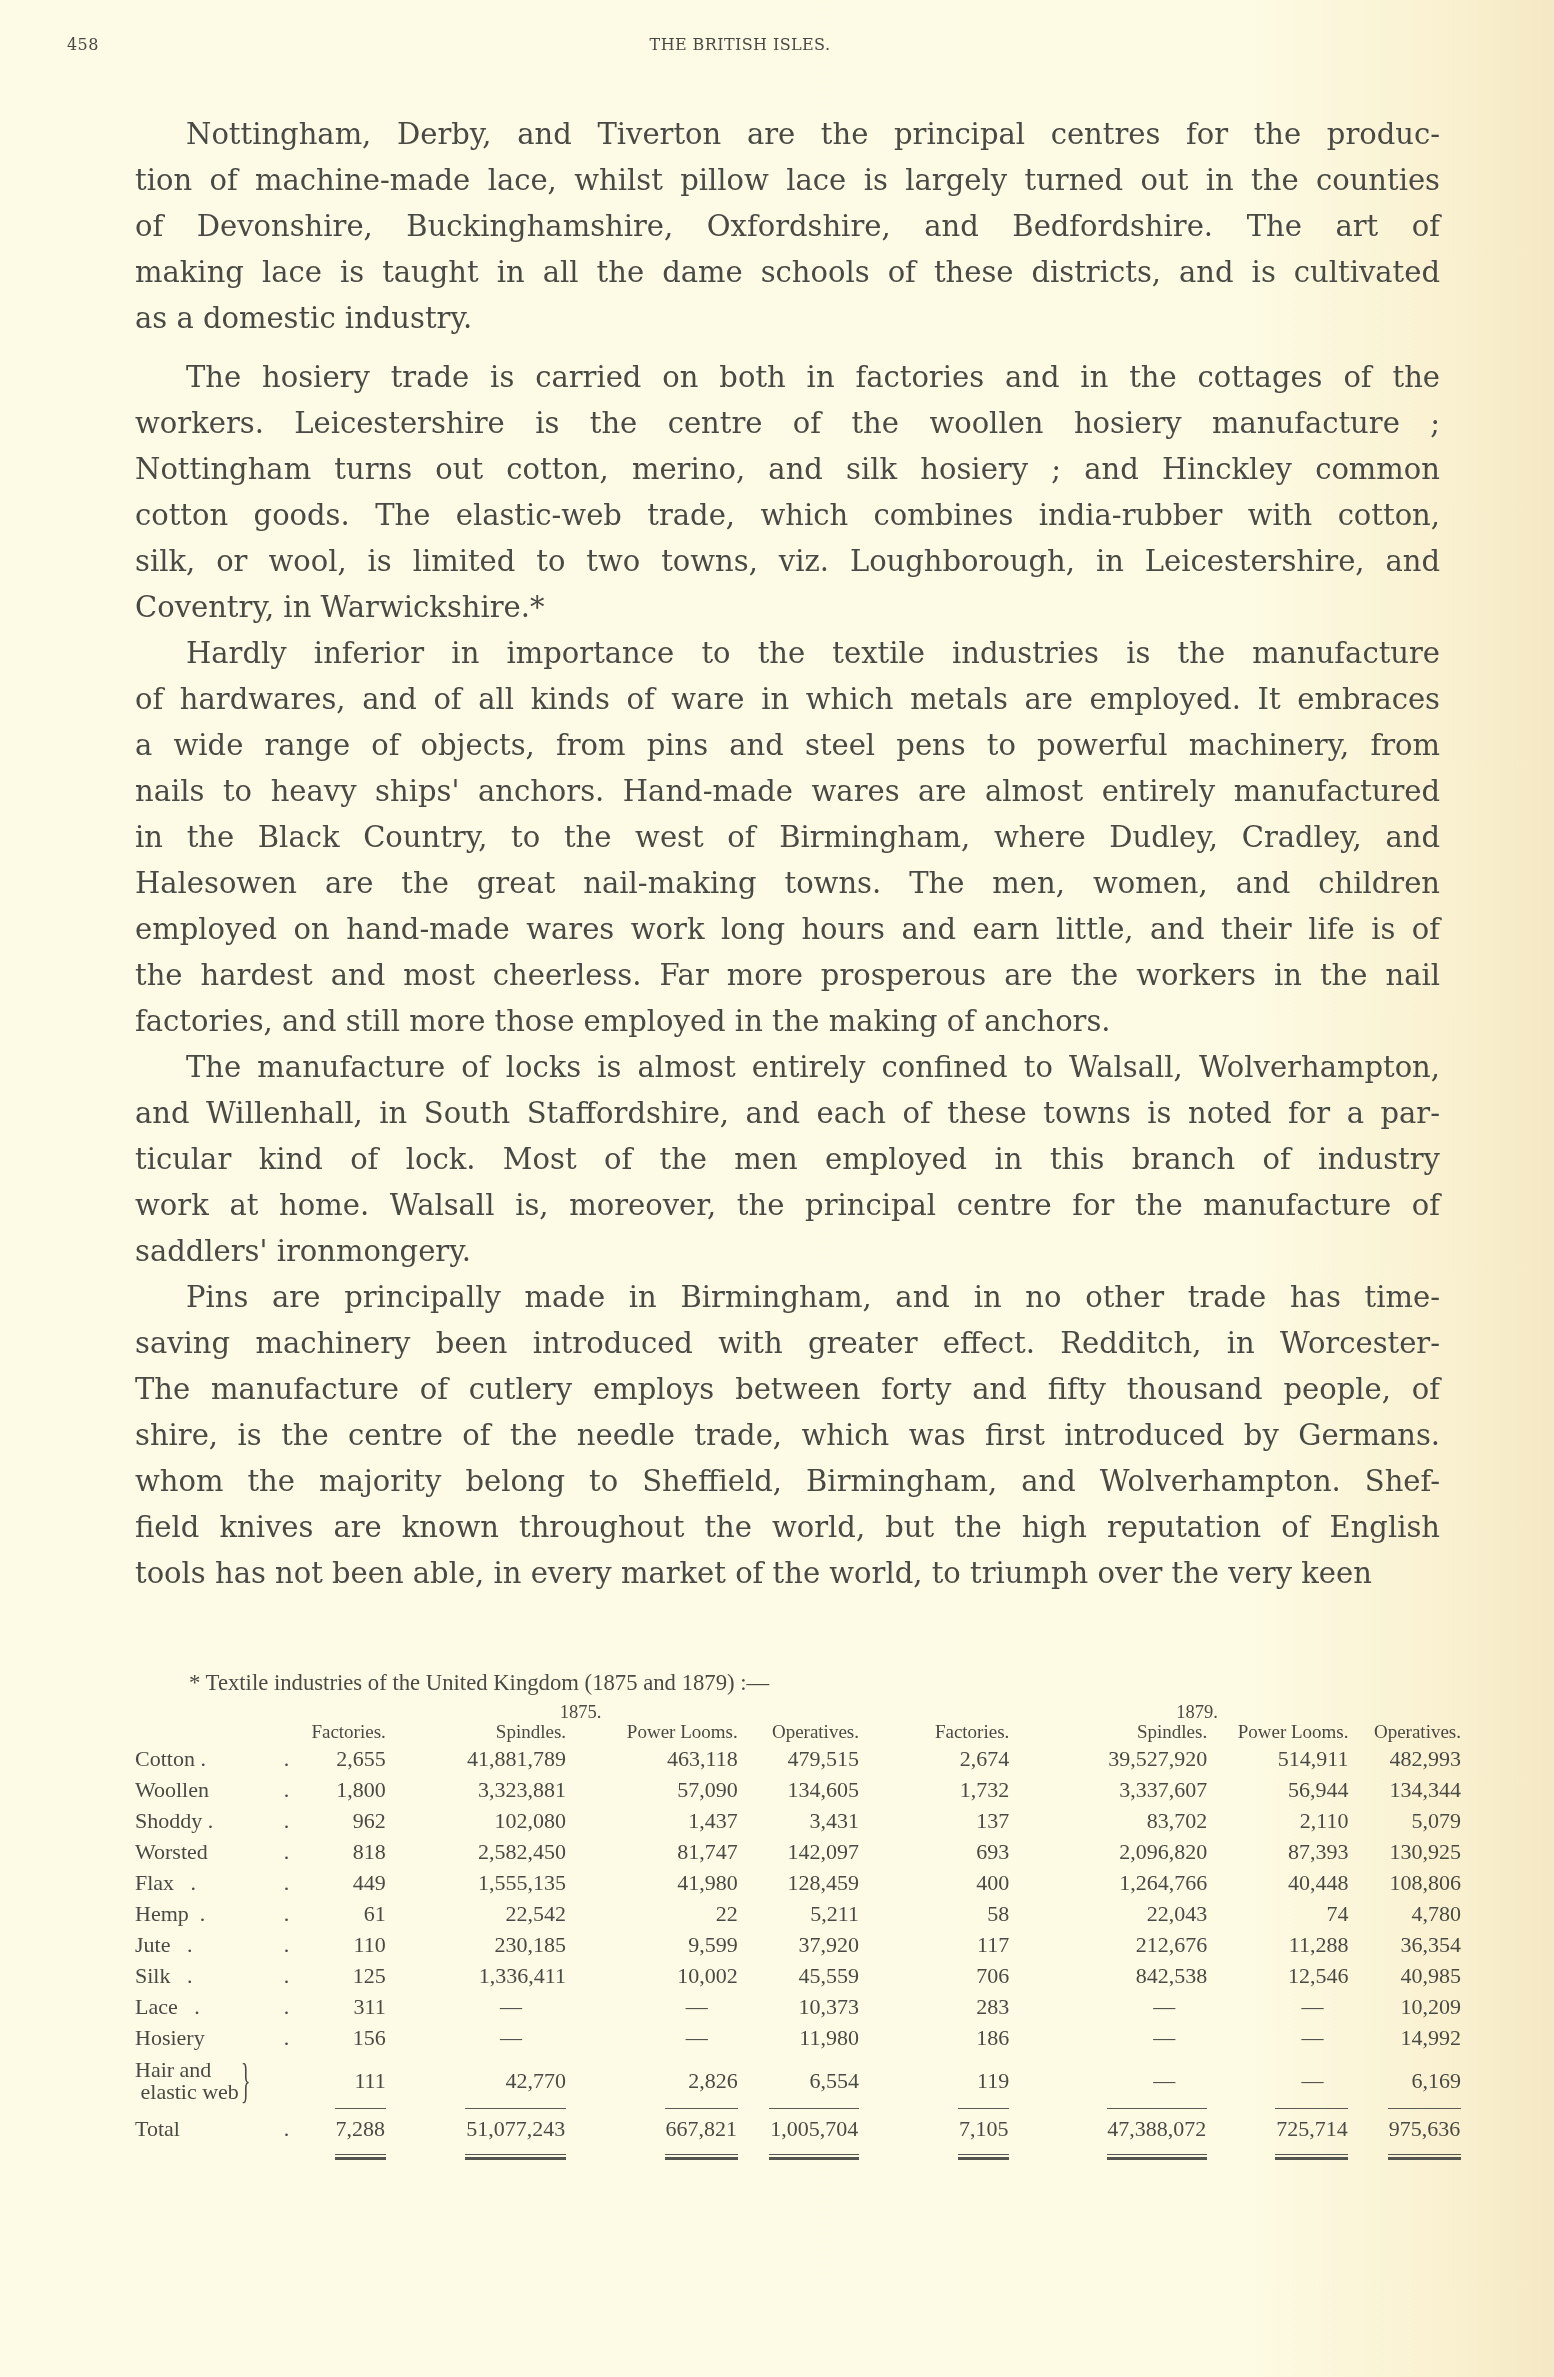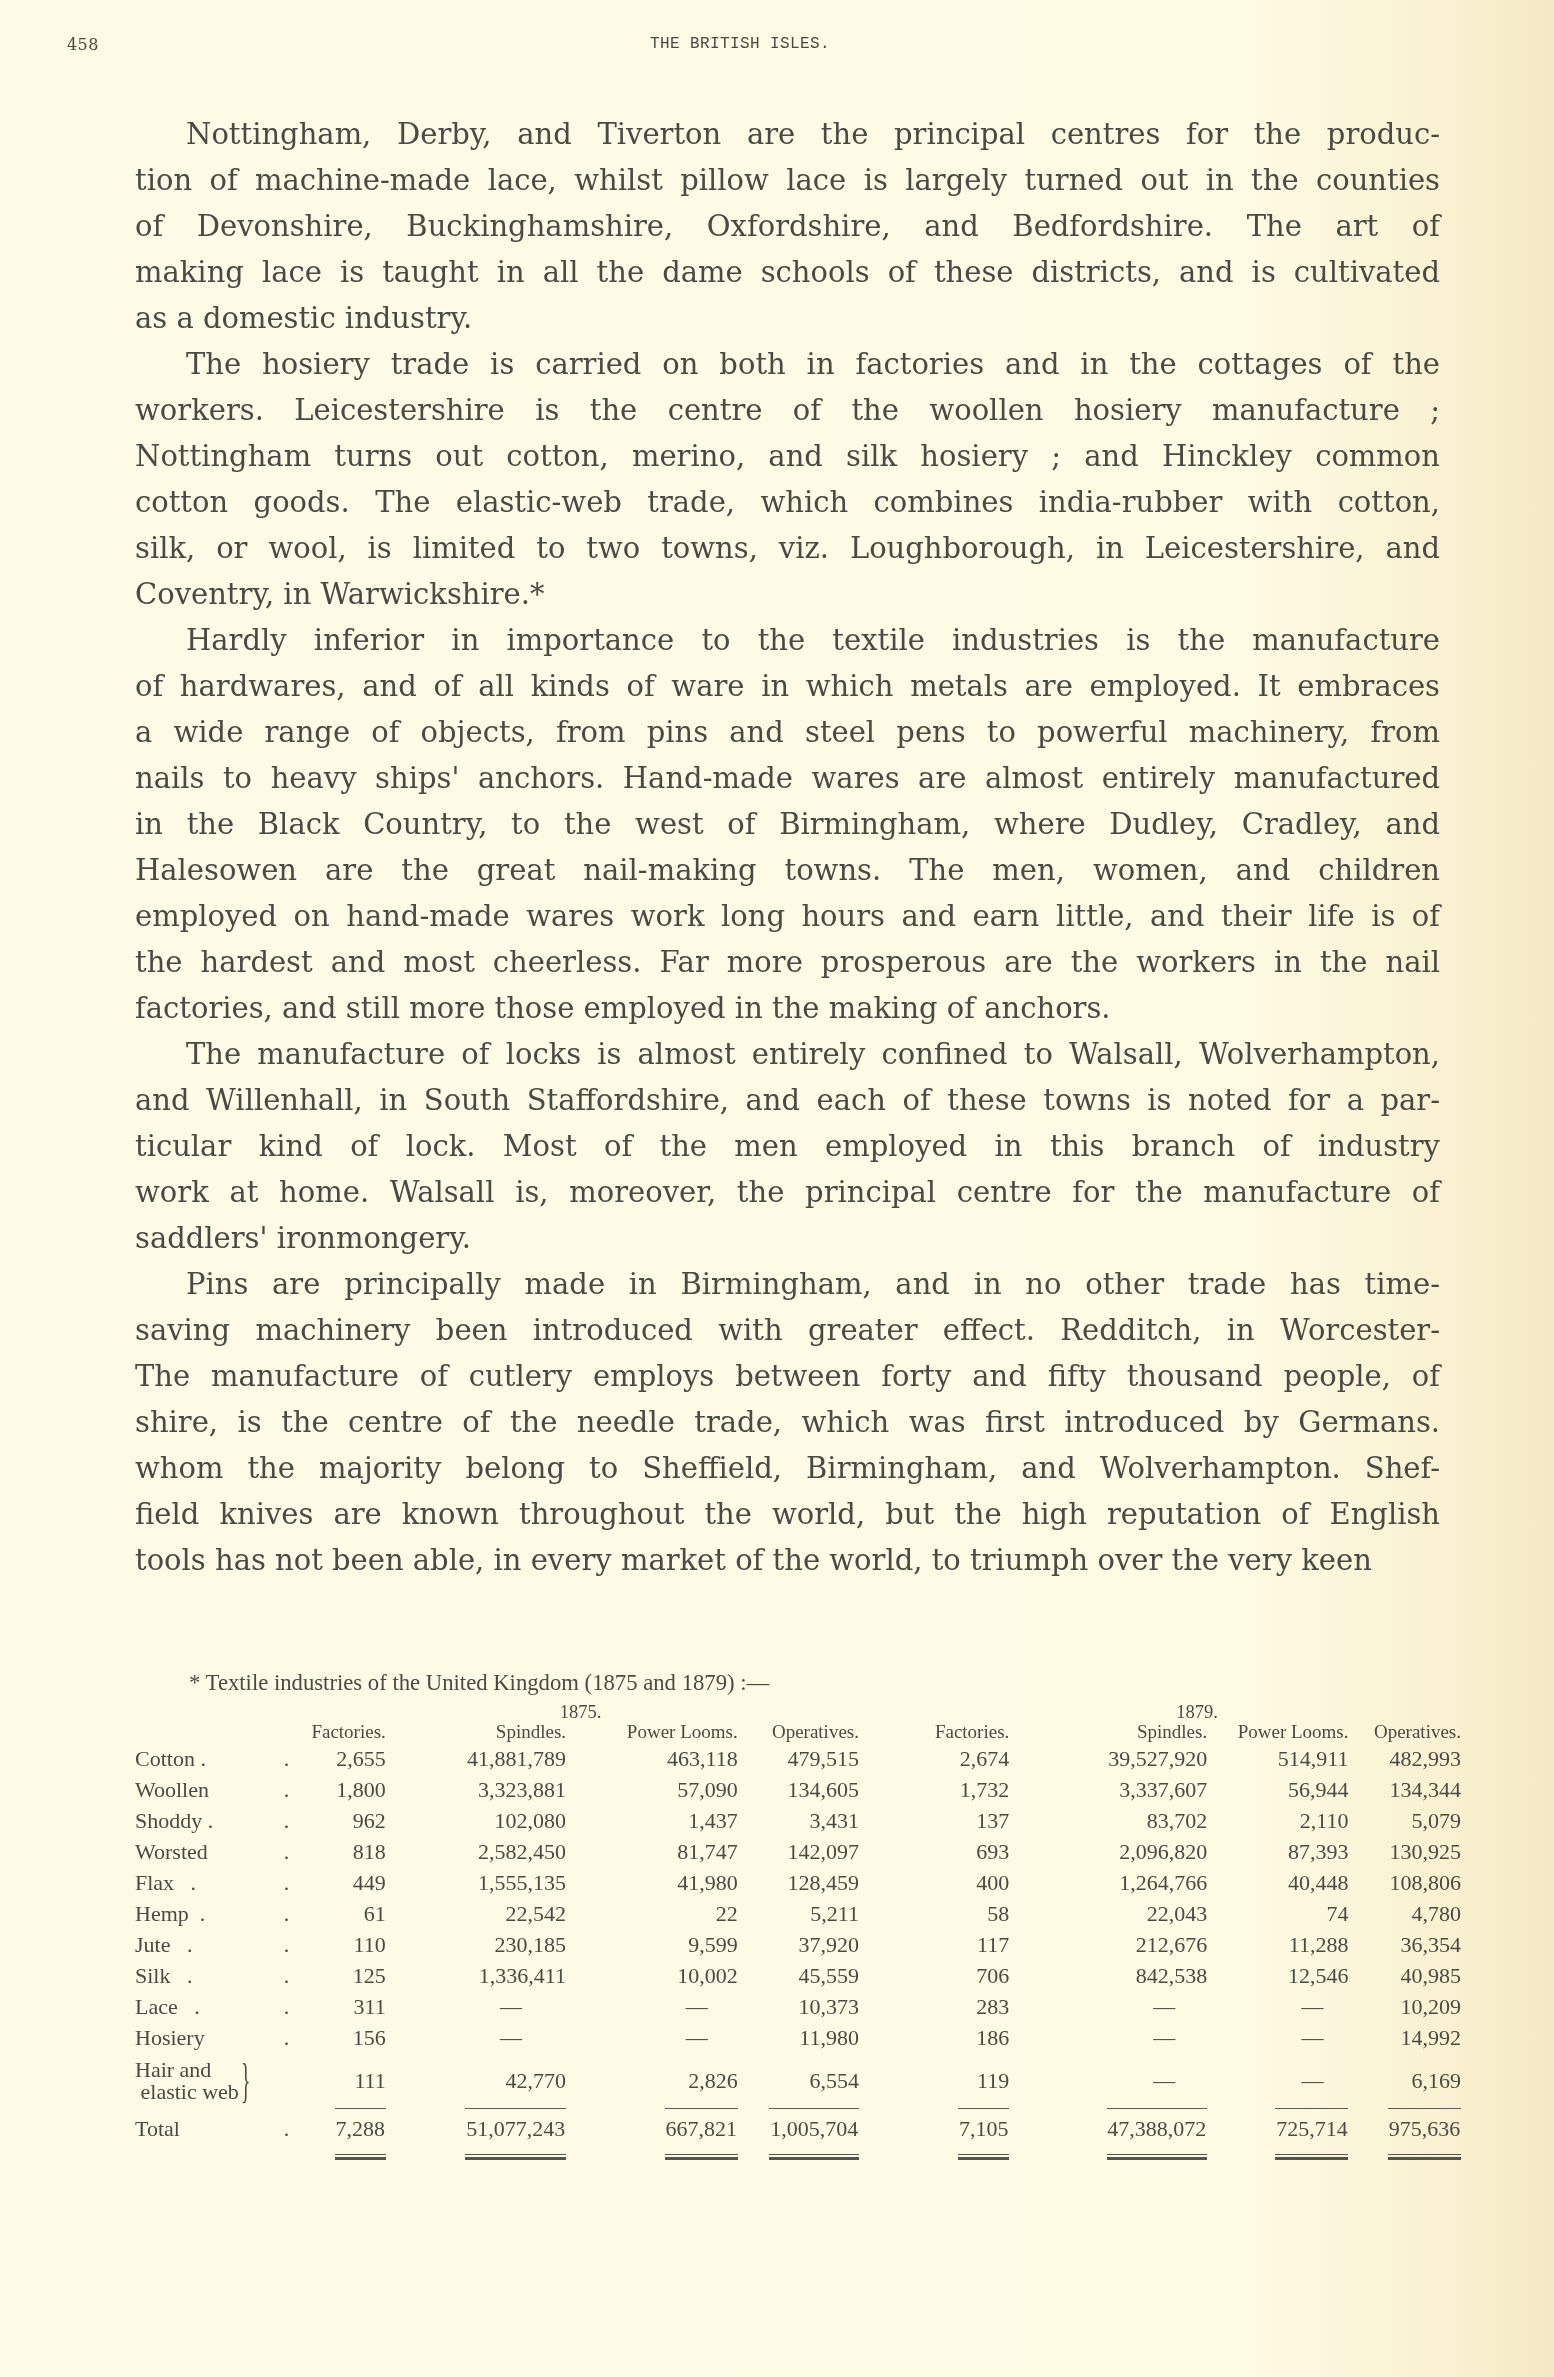--- a/index.html
+++ b/index.html
@@ -6,21 +6,21 @@
     body {
       width: 1554px; height: 2377px; overflow: hidden;
       background: linear-gradient(to right, #fdfbe6 0%, #fdfbe4 80%, #f9f0cf 94%, #f5e8c4 100%);
       color: #4a4a44;
       font-family: "DejaVu Serif", "Liberation Serif", serif;
       position: relative;
     }
     .page { position: absolute; left: 0; top: 0; width: 1554px; height: 2377px; }
     .running-head { position: absolute; top: 35px; left: 67px; width: 1385px; height: 34px; font-size: 16px; letter-spacing: 0.4px; }
     .page-number { position: absolute; left: 0; top: 0; }
-    .running-title { position: absolute; left: 8px; right: 0; text-align: center; top: 0; transform: translateX(-23.5px); font-family: Liberation Mono, monospace; }
+    .running-title { position: absolute; left: 8px; right: 0; text-align: center; top: 0; transform: translateX(-23.5px); }
     .body-text { position: absolute; left: 135px; top: 111px; width: 1305px; font-size: 29px; line-height: 46px; }
     .para { margin: 0; text-align: justify; text-indent: 51px; }
     .para .line { display: block; text-align-last: justify; text-indent: 0; white-space: nowrap; }
     .para .line.first { padding-left: 51px; }
     .para .line.last { text-align-last: left; }
     .footnote { position: absolute; left: 135px; top: 1670px; width: 1326px; font-family: "Liberation Serif", serif; font-size: 22.7px; }
     .fn-caption { position: absolute; left: 54px; top: 0; white-space: nowrap; }
     table.textile { position: absolute; top: 34px; left: 0; border-collapse: collapse; font-size: 22px; }
     table.textile td, table.textile th { padding: 0; font-weight: normal; white-space: nowrap; }
     .yr { font-size: 18.5px; text-align: center; height: 17px; line-height: 17px; }
@@ -51,21 +51,21 @@
   </div>
 
   <div class="body-text" id="body-text">
       <p class="para" style="text-indent: 0px;">
         <span class="line first">Nottingham, Derby, and Tiverton are the principal centres for the produc-</span>
         <span class="line">tion of machine-made lace, whilst pillow lace is largely turned out in the counties</span>
         <span class="line">of Devonshire, Buckinghamshire, Oxfordshire, and Bedfordshire.  The art of</span>
         <span class="line">making lace is taught in all the dame schools of these districts, and is cultivated</span>
         <span class="line last">as a domestic industry.</span>
       </p>
-      <p class="para" style="text-indent: 0px;">
+      <p class="para" style="text-indent: 0px; margin-top: 13px;">
         <span class="line first">The hosiery trade is carried on both in factories and in the cottages of the</span>
         <span class="line">workers.  Leicestershire is the centre of the woollen hosiery manufacture ;</span>
         <span class="line">Nottingham turns out cotton, merino, and silk hosiery ; and Hinckley common</span>
         <span class="line">cotton goods.  The elastic-web trade, which combines india-rubber with cotton,</span>
         <span class="line">silk, or wool, is limited to two towns, viz. Loughborough, in Leicestershire, and</span>
         <span class="line last">Coventry, in Warwickshire.*</span>
       </p>
       <p class="para" style="text-indent: 0px;">
         <span class="line first">Hardly inferior in importance to the textile industries is the manufacture</span>
         <span class="line">of hardwares, and of all kinds of ware in which metals are employed.  It embraces</span>

